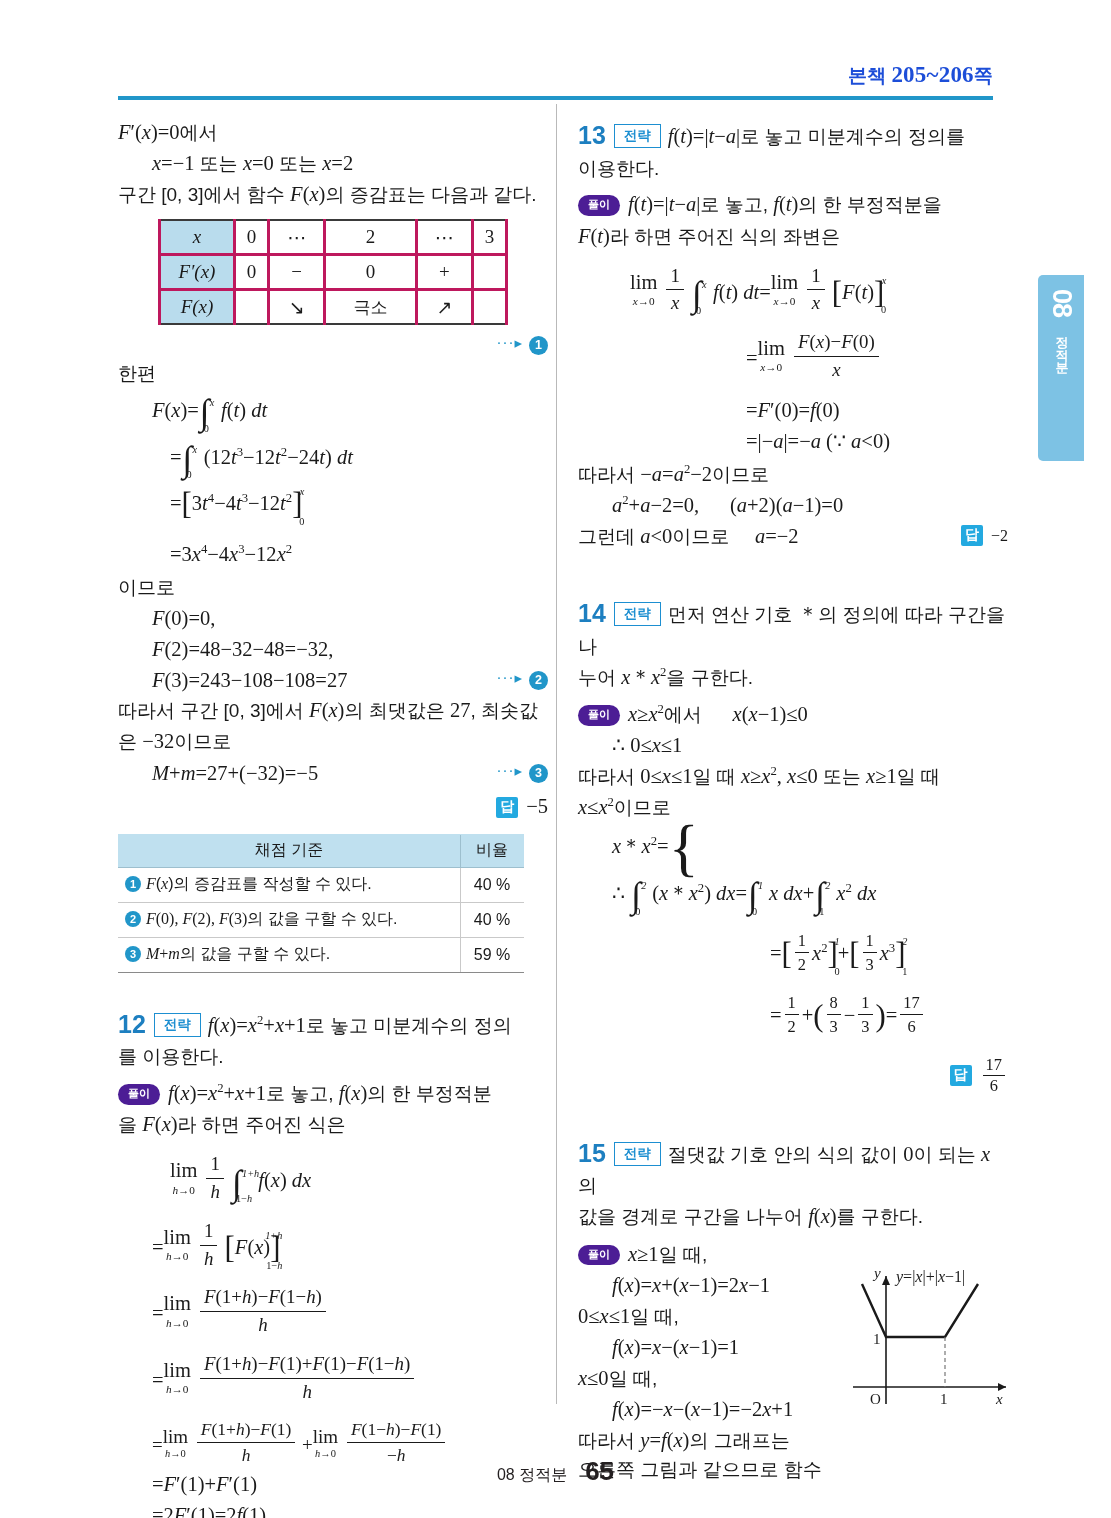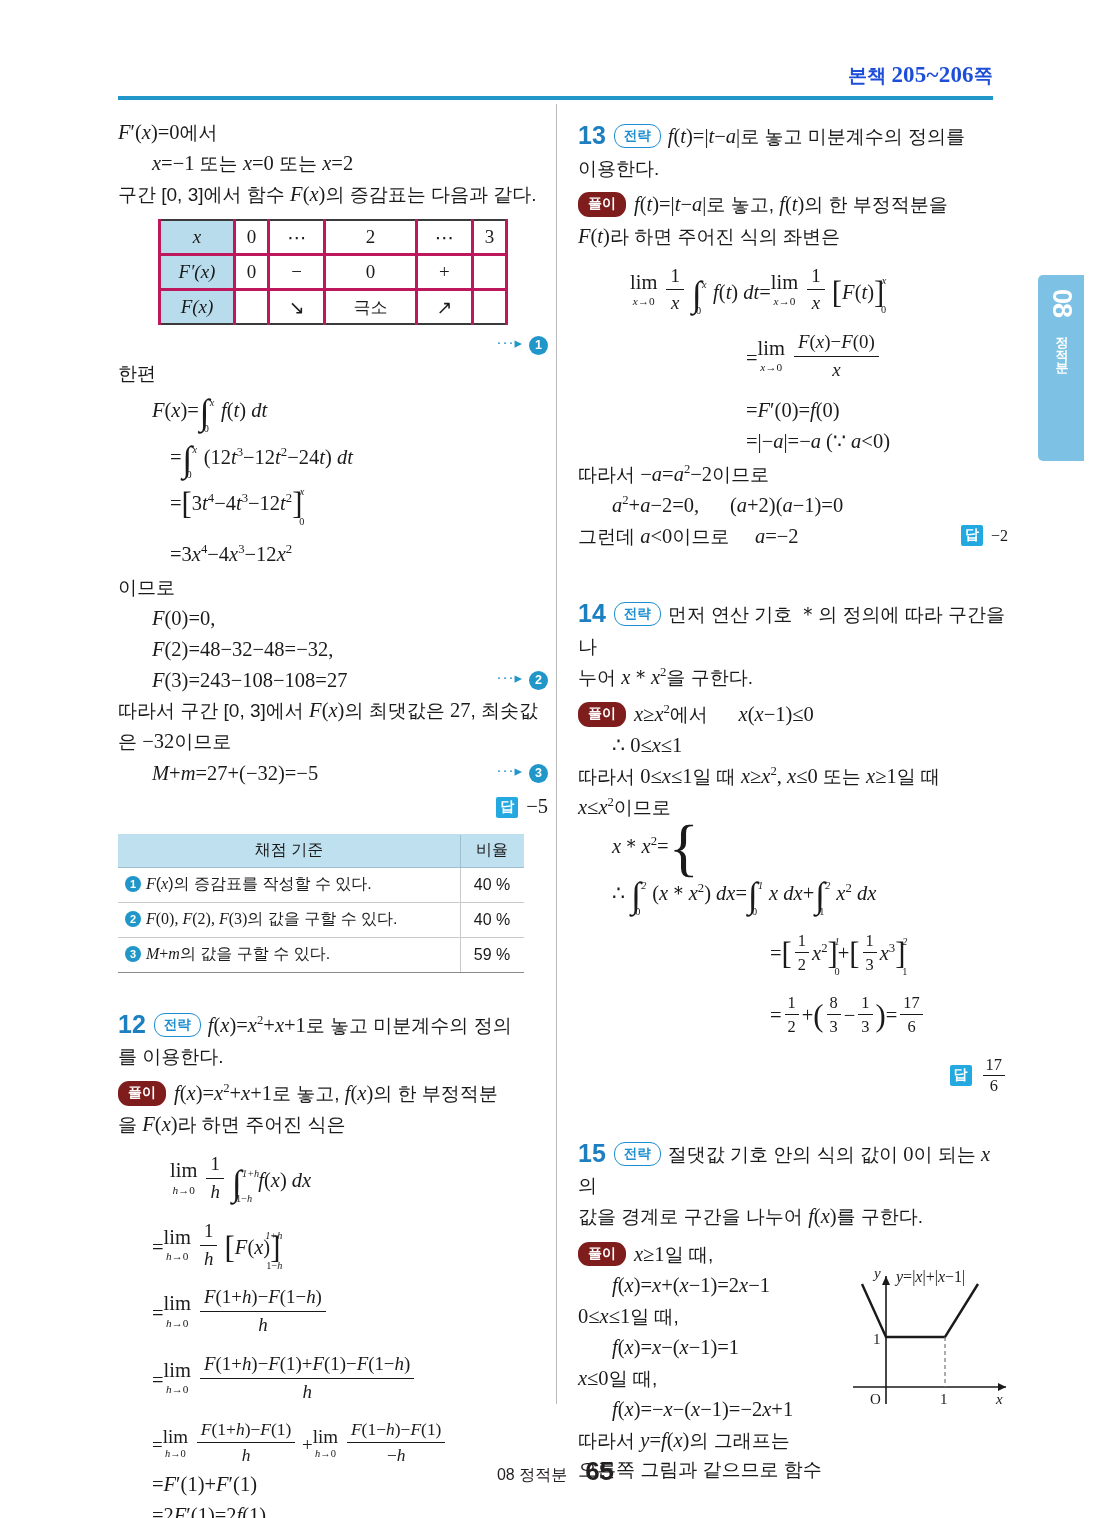--- a/index.html
+++ b/index.html
@@ -69,33 +69,33 @@
 
   
   .prob{margin-top:26px;}
   .pnum{
     font-family:"Liberation Sans", sans-serif;
     font-size:25px;font-weight:bold;color:#1d7fc0;
     vertical-align:-1px;margin-right:8px;
   }
   .badge-strategy{
     display:inline-block;
-    border:1.6px solid #1d8fd1;border-radius:11px;
+    border:1.6px solid #1d8fd1;border-radius:0;
     color:#1d8fd1;background:#fff;
     font-family:Liberation Serif, serif;
     font-size:13.5px;font-weight:bold;
     padding:1px 9px 2px 9px;margin-right:7px;
     vertical-align:3px;
   }
   .badge-solution{
     display:inline-block;
-    background:#7f1d1d;border-radius:11px;
+    background:#4c1d95;border-radius:11px;
     color:#ffffff;
     font-family:"Liberation Sans", sans-serif;
-    font-size:14px;font-weight:bold;
+    font-size:11px;font-weight:bold;
     padding:2px 10px 3px 10px;margin-right:8px;
     vertical-align:3px;
   }
   .badge-answer{
     display:inline-block;
     background:#23a9e0;color:#fff;
     font-family:"Liberation Sans", sans-serif;
     font-size:14px;font-weight:bold;
     padding:1px 4px 2px 4px;border-radius:2px;
     margin-right:8px;vertical-align:2px;

